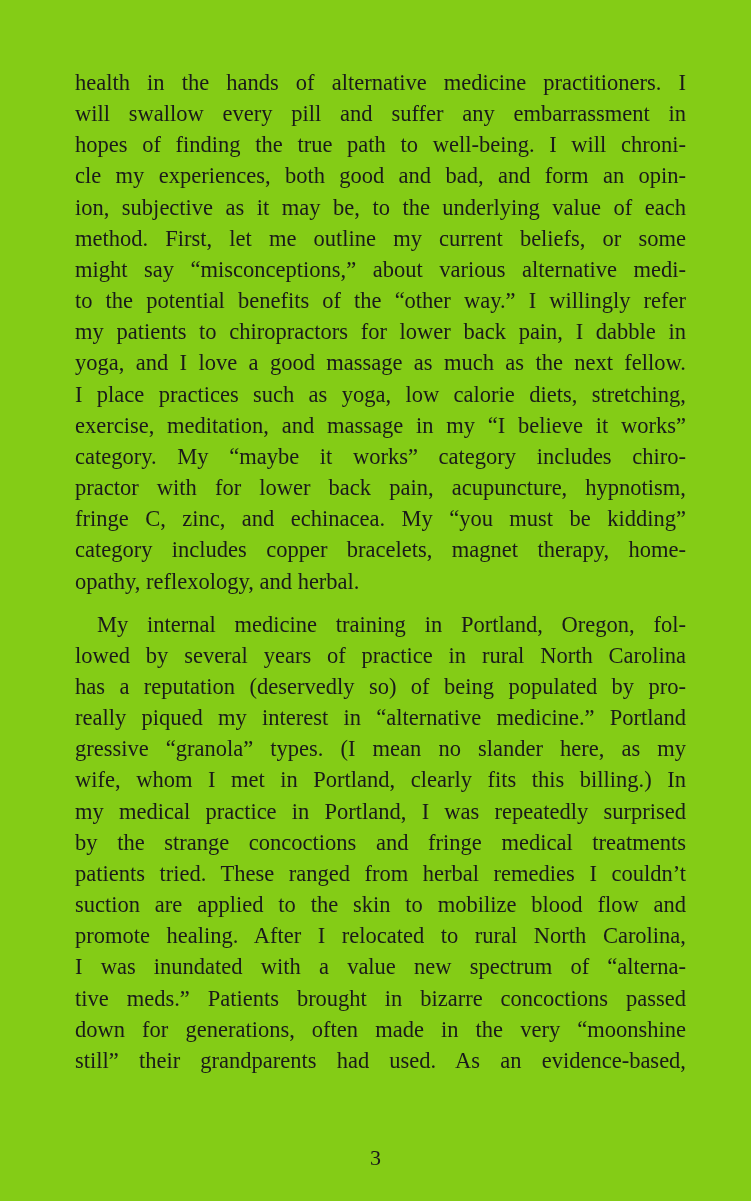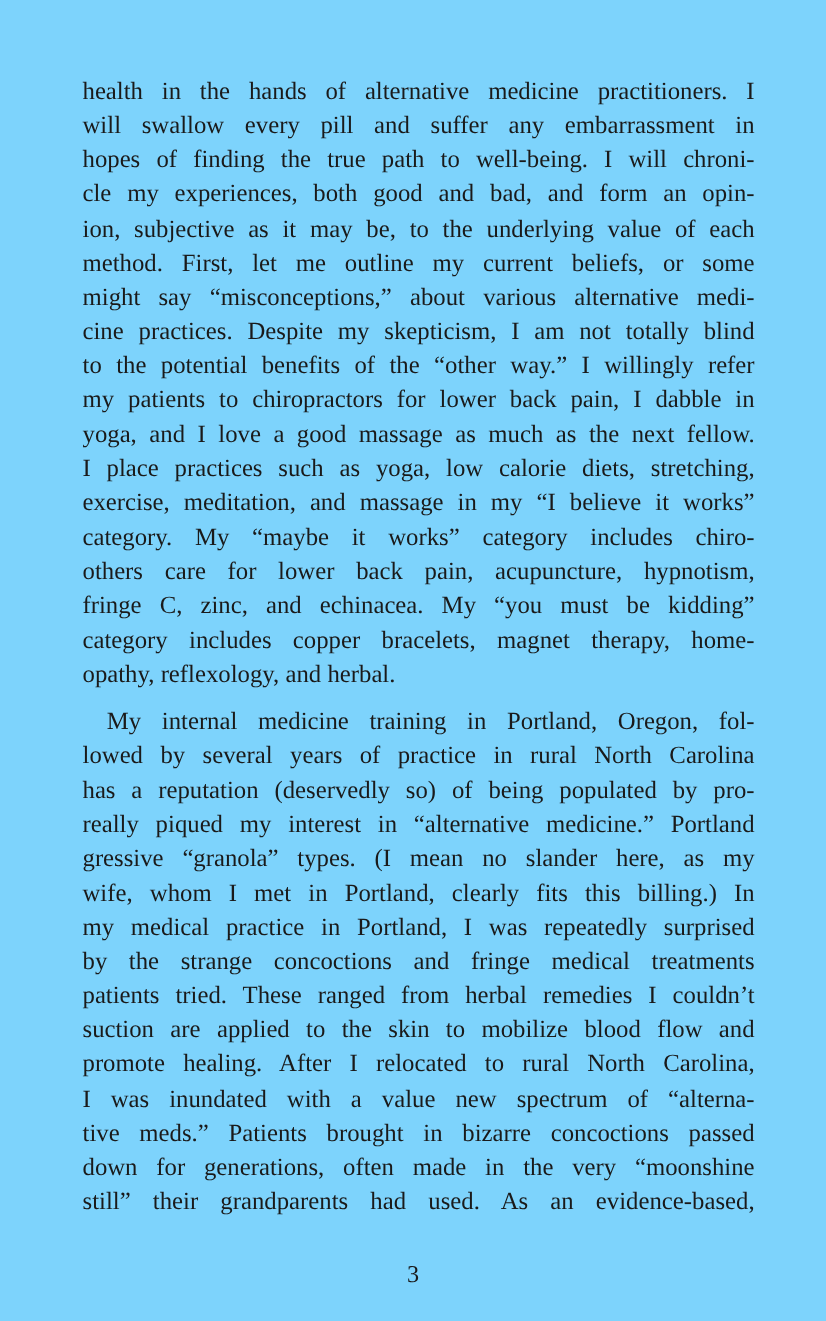--- a/index.html
+++ b/index.html
@@ -9,21 +9,21 @@
   }
   body {
     width: 751px;
     height: 1201px;
     font-family: "Liberation Serif", "DejaVu Serif", serif;
   }
   .book-page {
     position: relative;
     width: 751px;
     height: 1201px;
-    background: #7dd3fc;
+    background: #84cc16;
     overflow: hidden;
   }
   .text-block {
     position: absolute;
     left: 75px;
     top: 67px;
     width: 611px;
     color: #1a1a1a;
     font-size: 22.5px;
     line-height: 31.15px;
@@ -56,28 +56,27 @@
 
 <div class="book-page">
   <div class="text-block" id="text-block">
       <div class="line">health in the hands of alternative medicine practitioners. I</div>
       <div class="line">will swallow every pill and suffer any embarrassment in</div>
       <div class="line">hopes of finding the true path to well-being. I will chroni-</div>
       <div class="line">cle my experiences, both good and bad, and form an opin-</div>
       <div class="line">ion, subjective as it may be, to the underlying value of each</div>
       <div class="line">method. First, let me outline my current beliefs, or some</div>
       <div class="line">might say “misconceptions,” about various alternative medi-</div>
-      <div class="line">cine practices. Despite my skepticism, I am not totally blind</div>
       <div class="line">to the potential benefits of the “other way.” I willingly refer</div>
       <div class="line">my patients to chiropractors for lower back pain, I dabble in</div>
       <div class="line">yoga, and I love a good massage as much as the next fellow.</div>
       <div class="line">I place practices such as yoga, low calorie diets, stretching,</div>
       <div class="line">exercise, meditation, and massage in my “I believe it works”</div>
       <div class="line">category. My “maybe it works” category includes chiro-</div>
-      <div class="line">others care for lower back pain, acupuncture, hypnotism,</div>
+      <div class="line">practor with for lower back pain, acupuncture, hypnotism,</div>
       <div class="line">fringe C, zinc, and echinacea. My “you must be kidding”</div>
       <div class="line">category includes copper bracelets, magnet therapy, home-</div>
       <div class="line no-stretch">opathy, reflexology, and herbal.</div>
       <div class="line indent">My internal medicine training in Portland, Oregon, fol-</div>
       <div class="line">lowed by several years of practice in rural North Carolina</div>
       <div class="line">has a reputation (deservedly so) of being populated by pro-</div>
       <div class="line">really piqued my interest in “alternative medicine.” Portland</div>
       <div class="line">gressive “granola” types. (I mean no slander here, as my</div>
       <div class="line">wife, whom I met in Portland, clearly fits this billing.) In</div>
       <div class="line">my medical practice in Portland, I was repeatedly surprised</div>

